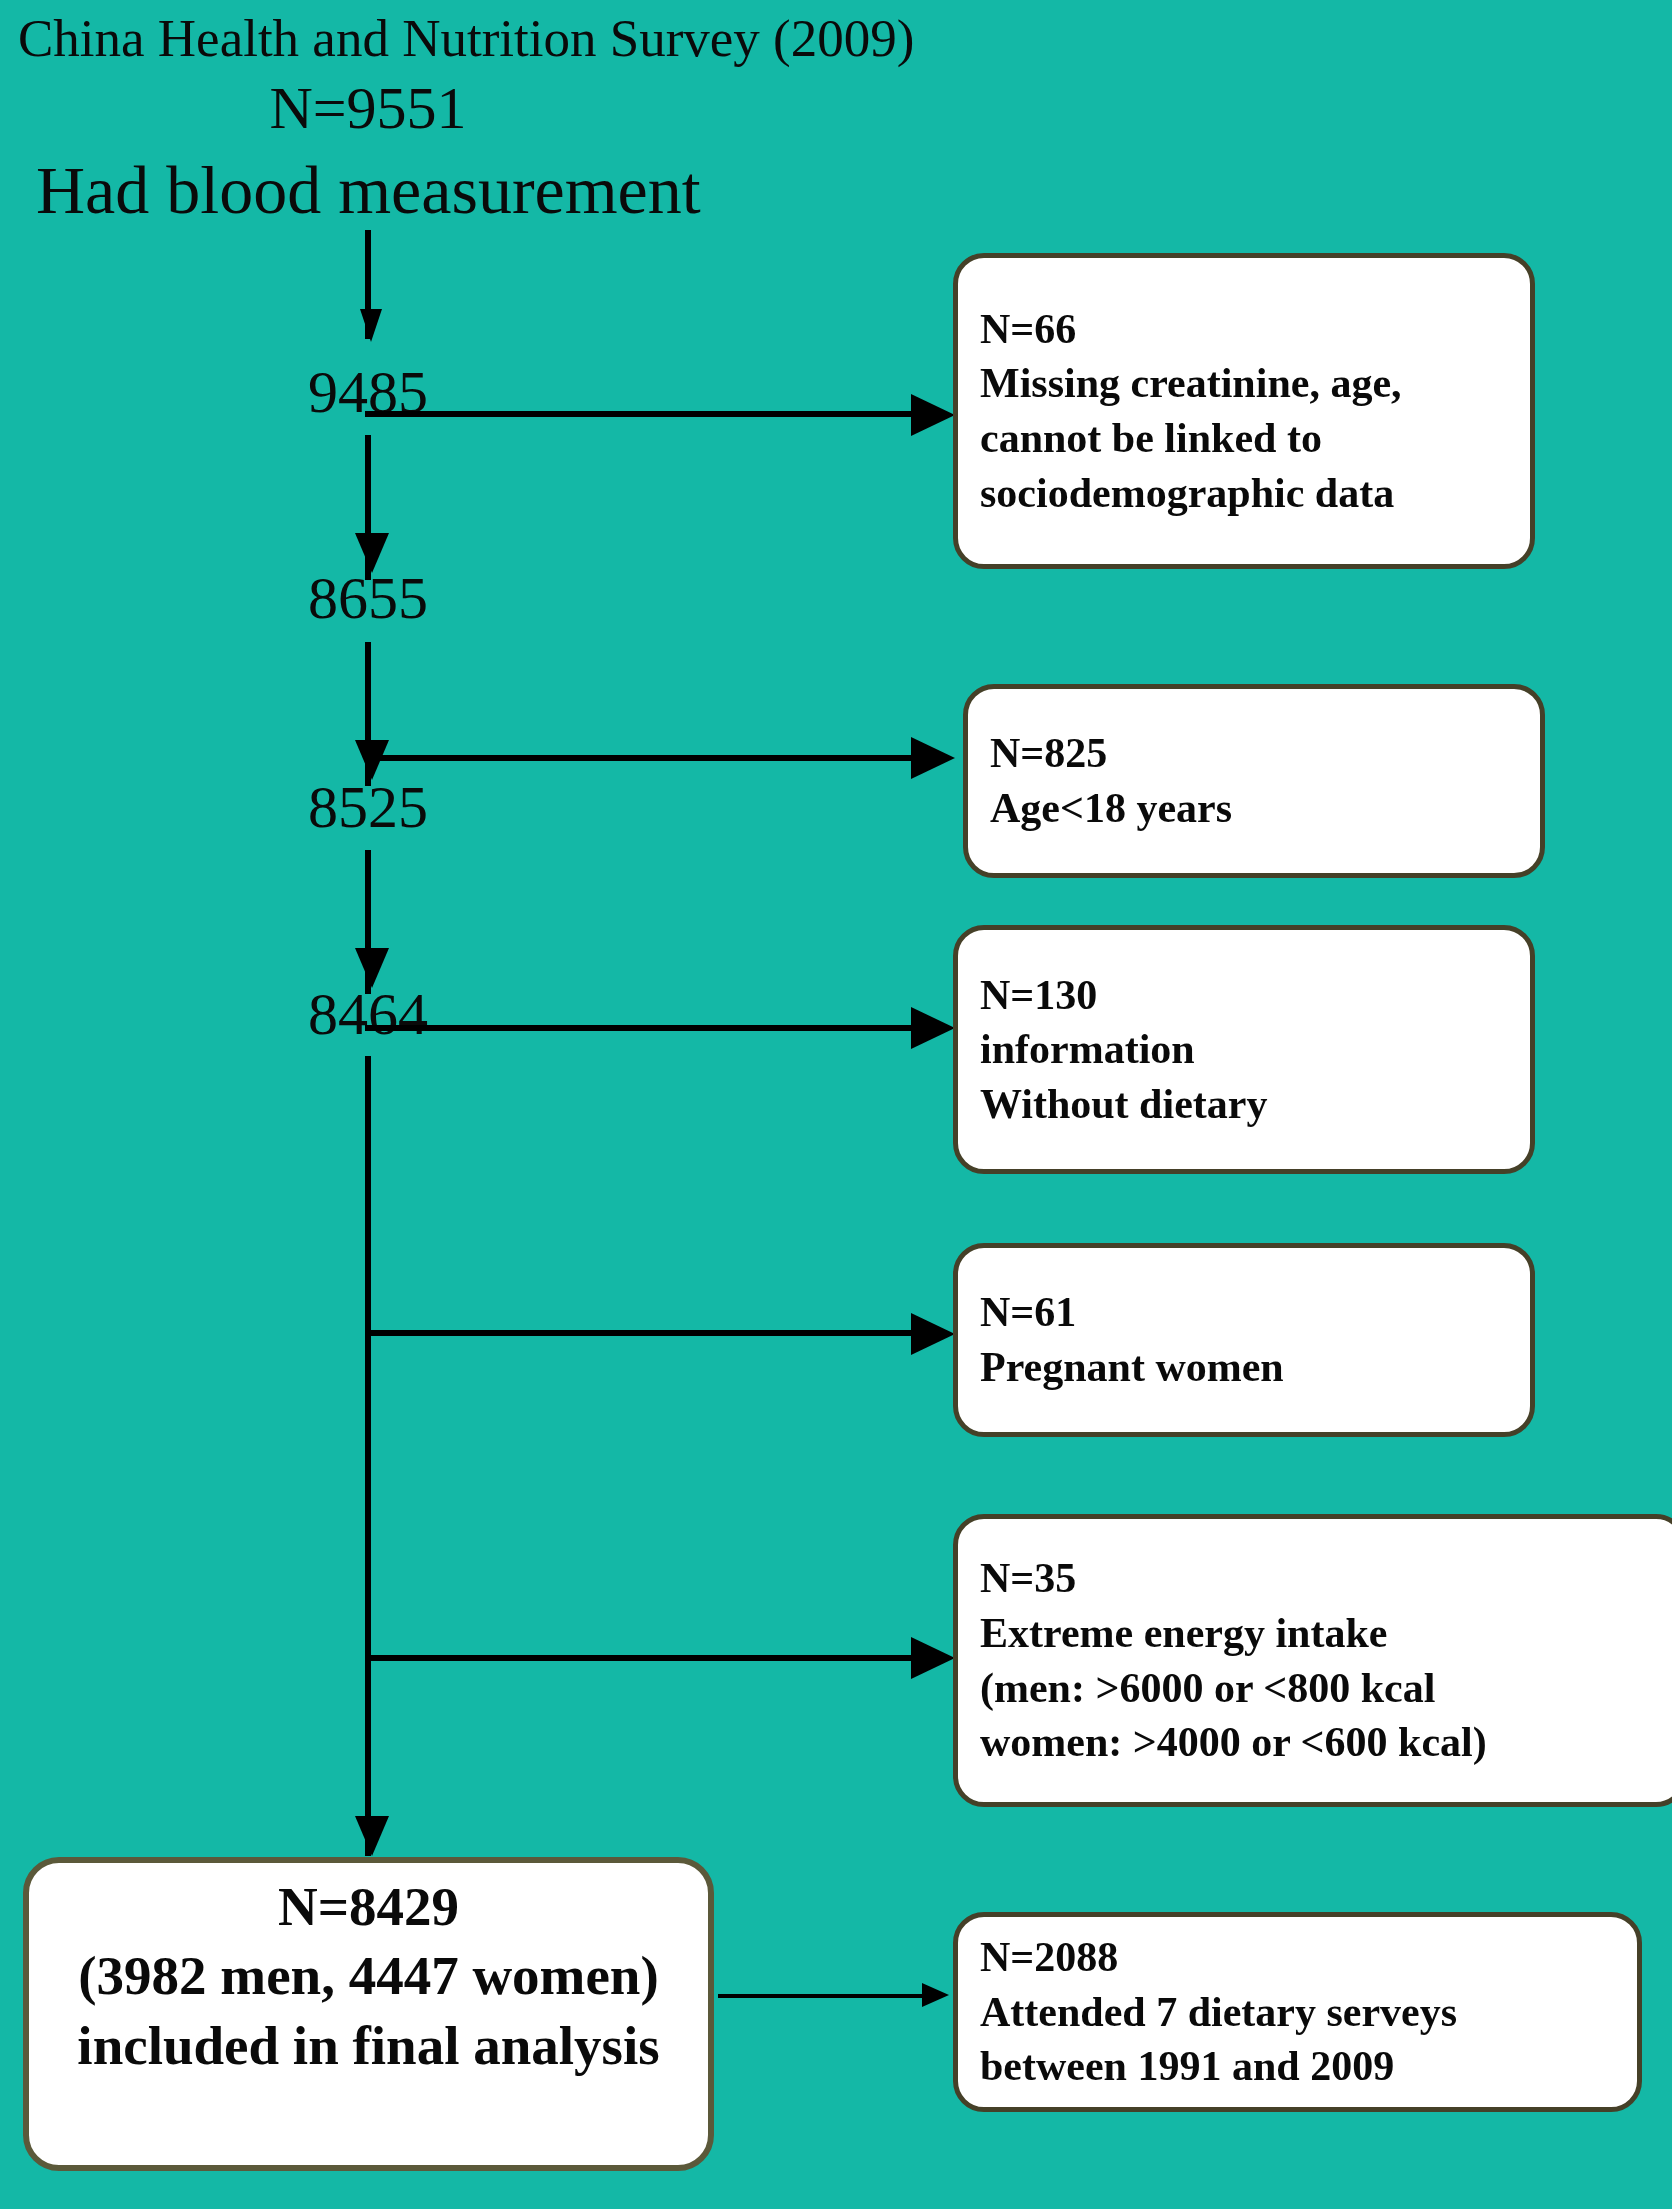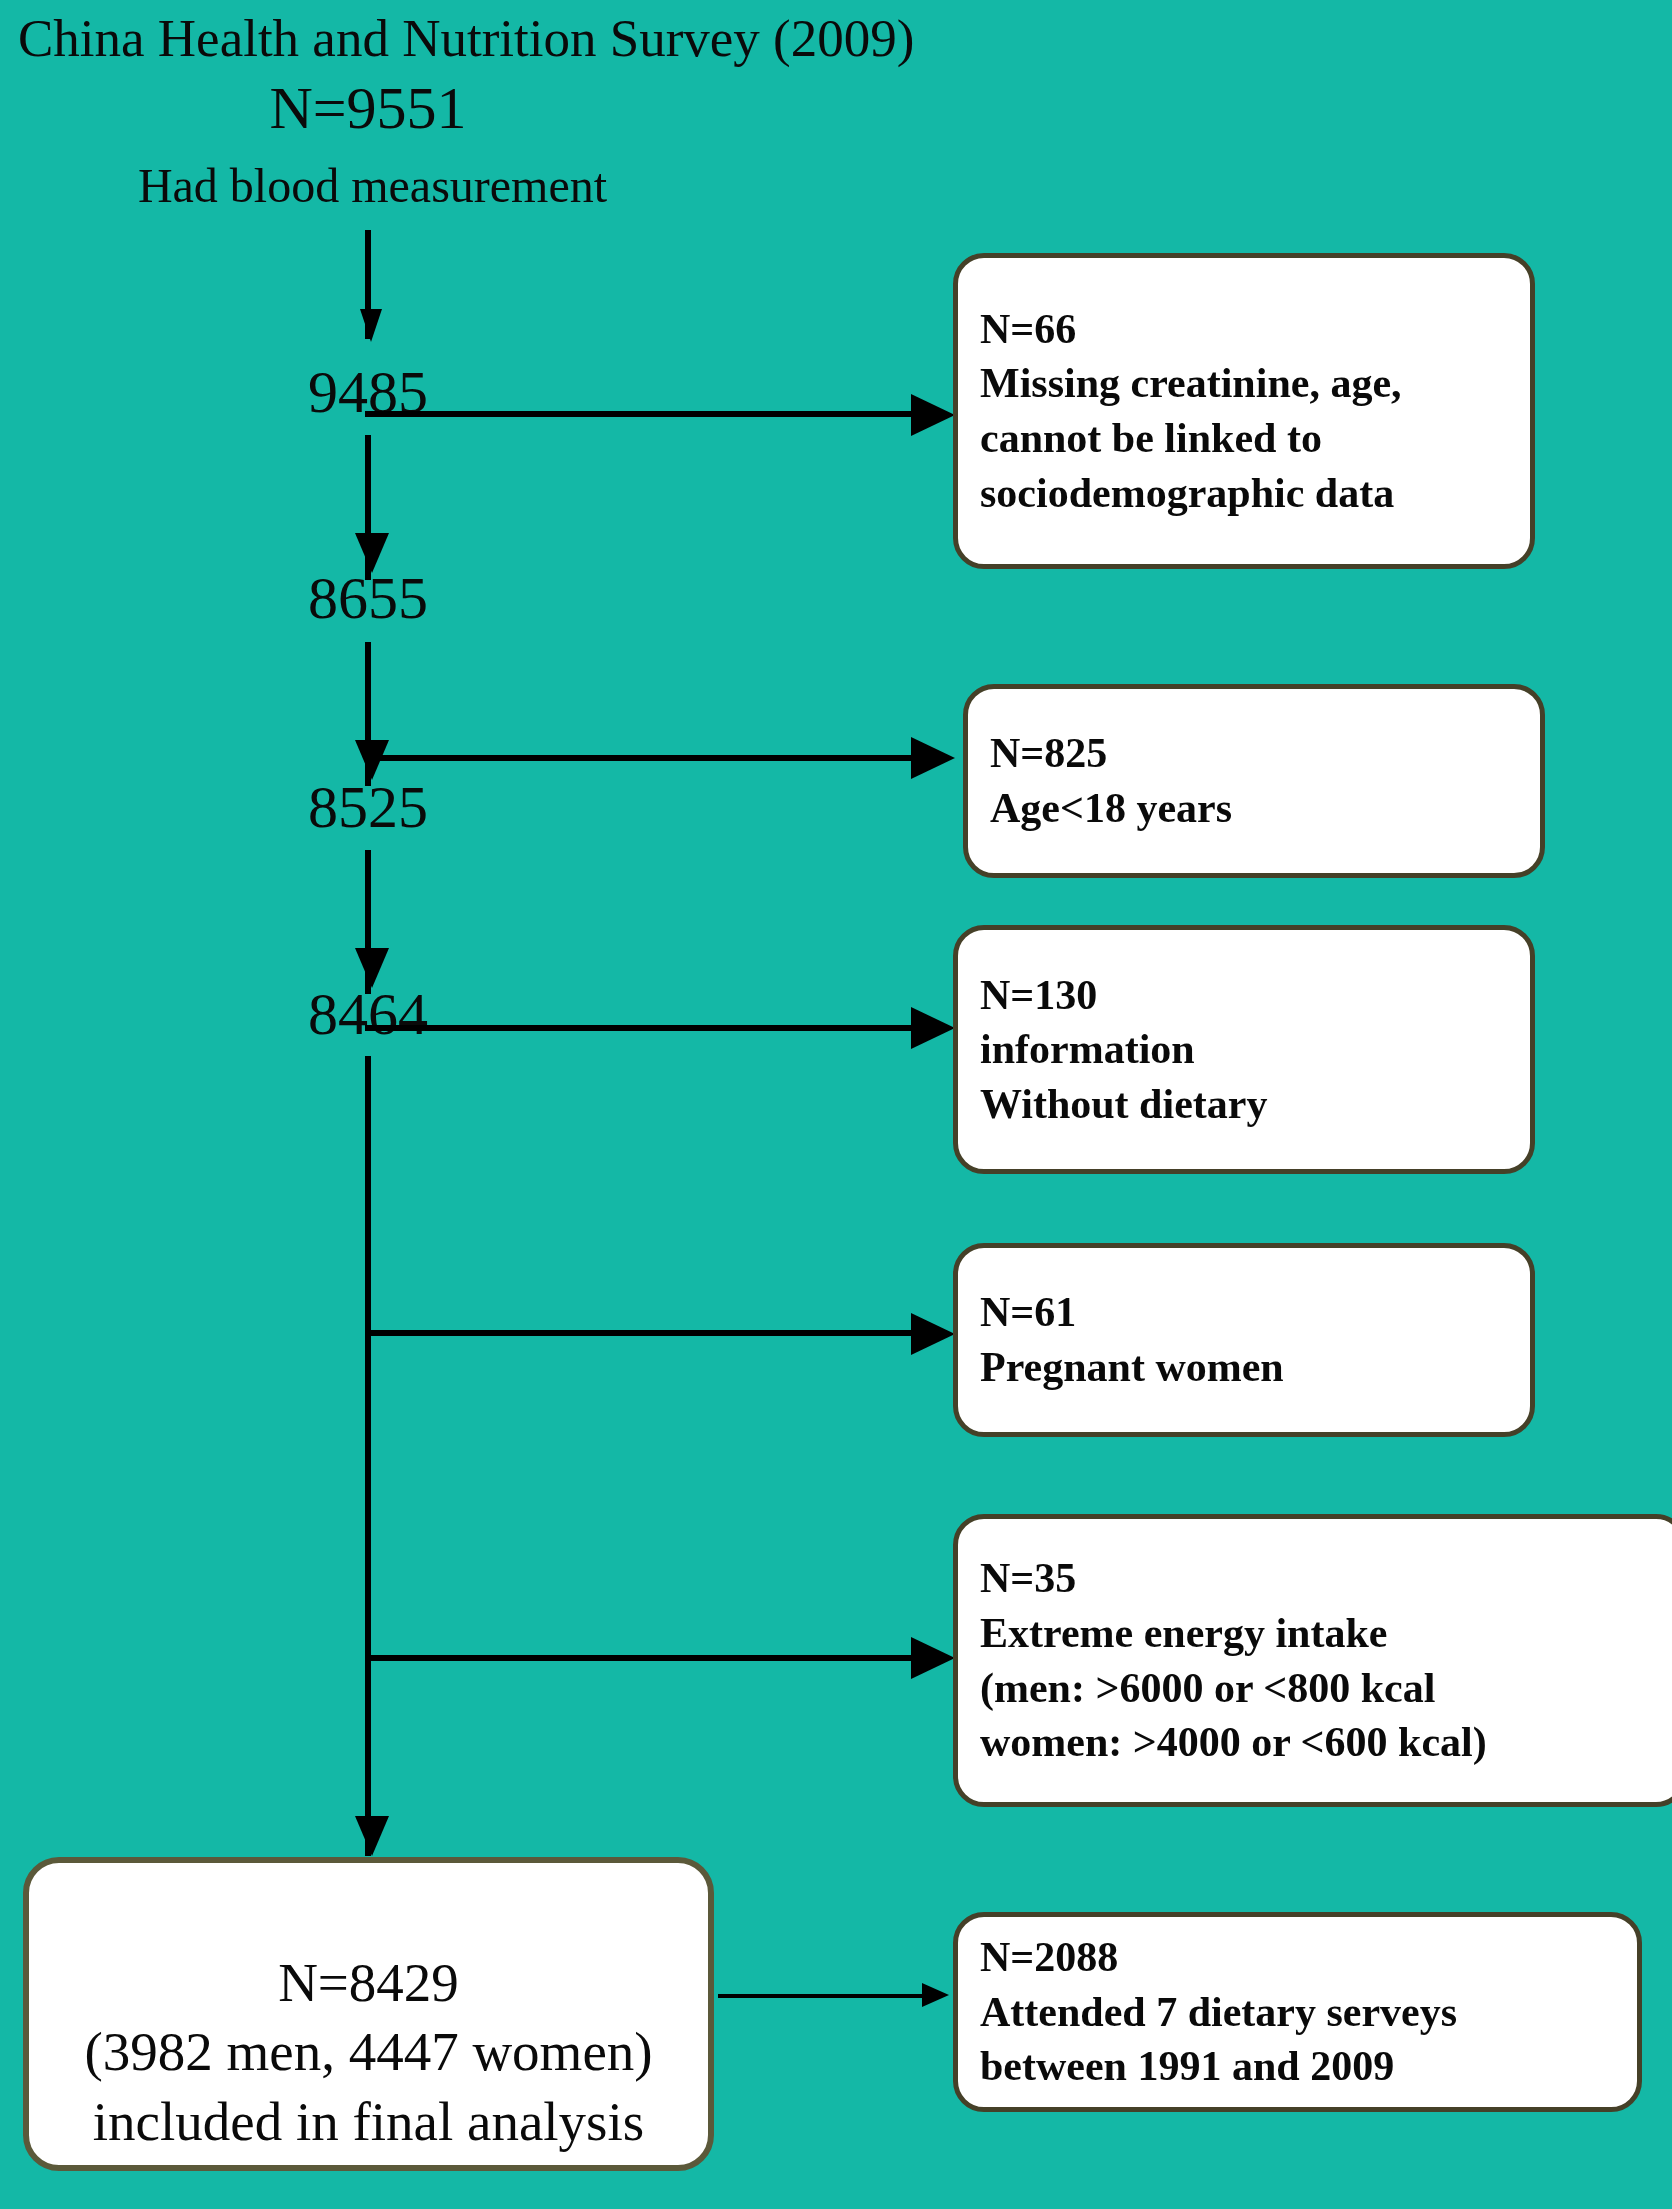--- a/index.html
+++ b/index.html
@@ -20,25 +20,24 @@
 
   
   .title {
     left: 18px;
     top: 11px;
     font-size: 53px;
     line-height: 1.05;
     white-space: nowrap;
   }
   .flow-label {
-    font-size: 48px;
+    font-size: 68px;
     line-height: 1.05;
     white-space: nowrap;
-    text-align: center;
-    margin-top: 6px;
+    text-align: left;
   }
   .count-label {
     font-size: 60px;
     line-height: 1.0;
     white-space: nowrap;
     text-align: center;
   }
 
   
   .exbox {
@@ -59,23 +58,24 @@
   }
 
   
   .finalbox {
     border: 6.4px solid #5b593a;
     border-radius: 36px;
     background: #ffffff;
     box-sizing: border-box;
     display: flex;
     flex-direction: column;
-    justify-content: flex-end;
+    justify-content: flex-start;
     align-items: center;
     padding: 9px 5.5px;
+    font-weight: bold;
   }
   .finalbox .line {
     font-size: 55px;
     line-height: 1.26;
     white-space: nowrap;
     text-align: center;
   }
 
   
   .vline {

